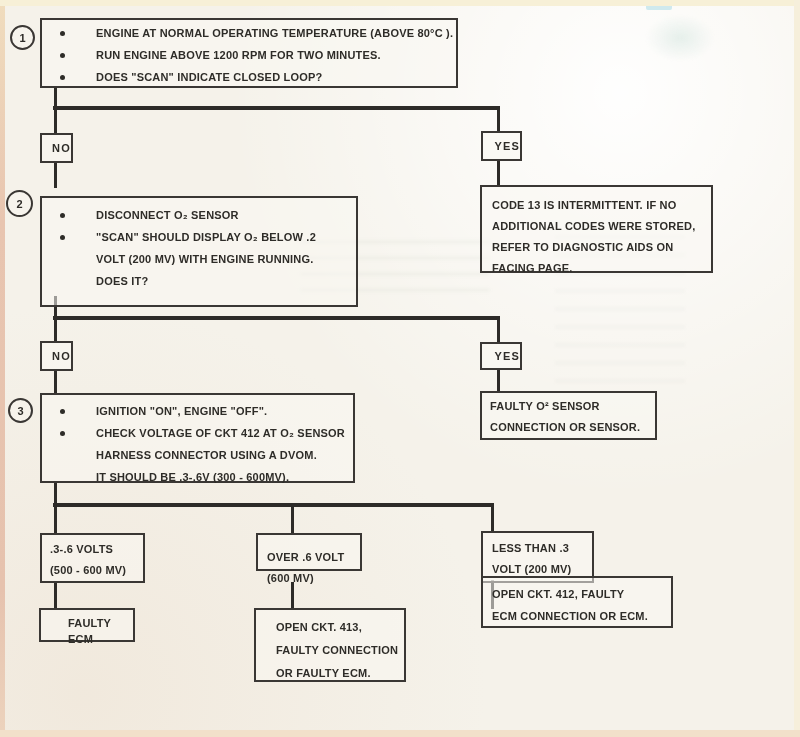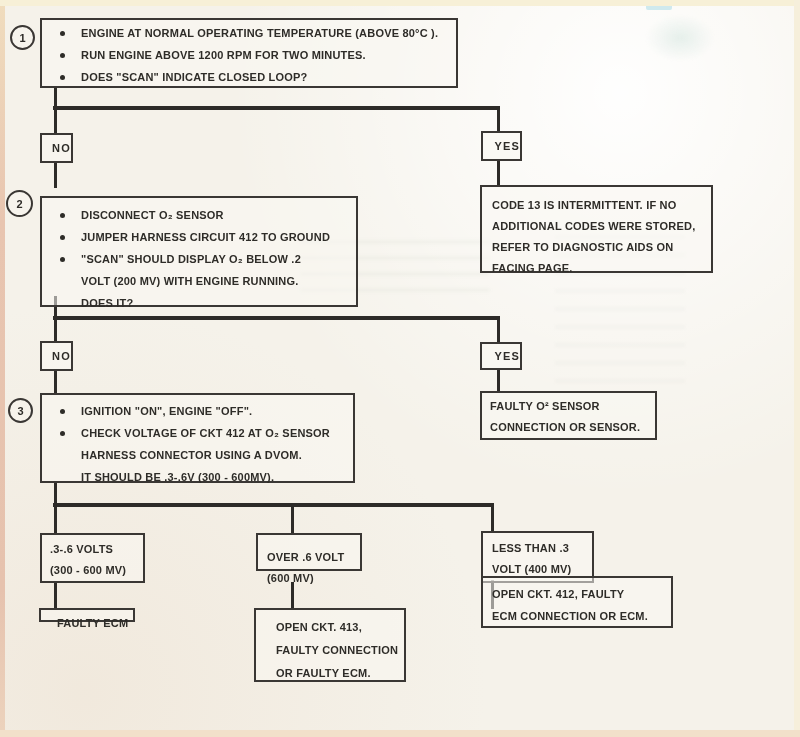--- a/index.html
+++ b/index.html
@@ -32,21 +32,21 @@
   .circle{
     position:absolute;border:2px solid #3a3734;border-radius:50%;
     display:flex;align-items:center;justify-content:center;
     color:#2e2c28;font-weight:bold;font-size:11px;background:rgba(250,248,242,.4);
     box-sizing:border-box;z-index:3;
   }
 
   .bullets{padding-top:5px;}
   .bullet-row{display:flex;align-items:flex-start;}
   .bullet-dot{width:5px;height:5px;border-radius:50%;background:#2e2c28;margin:9px 0 0 18px;flex:none;}
-  .bullet-text{margin-left:16px;line-height:22px;white-space:pre-line;}
+  .bullet-text{margin-left:31px;line-height:22px;white-space:pre-line;}
 
   .label-box{display:flex;align-items:center;justify-content:flex-end;letter-spacing:1.2px;}
   .ml{white-space:pre-line;}
 
   .artifact{position:absolute;z-index:1;pointer-events:none;}
   .a1{left:646px;top:0px;width:26px;height:10px;background:#a9dbe6;opacity:.55;border-radius:2px;}
   .a2{left:500px;top:0px;width:20px;height:6px;background:#b4dfe9;opacity:.5;border-radius:2px;}
   .a3{left:645px;top:14px;width:70px;height:48px;background:radial-gradient(ellipse,#bcd8cf 0%,rgba(188,216,207,0) 70%);opacity:.35;filter:blur(1px);}
   .a4{left:555px;top:235px;width:130px;height:160px;background:repeating-linear-gradient(to bottom,rgba(150,170,160,.10) 0 4px,rgba(150,170,160,0) 4px 18px);opacity:.5;filter:blur(1.5px);}
   .a5{left:300px;top:240px;width:190px;height:60px;background:repeating-linear-gradient(to bottom,rgba(160,175,160,.07) 0 4px,rgba(160,175,160,0) 4px 16px);filter:blur(1.5px);}
@@ -121,24 +121,20 @@
     <span>YES</span>
   </div>
 
 <div class="box bullets" style="left:40px;top:196px;width:318px;height:111px;padding-top:6px;">
   <div class="bullet-row">
     <span class="bullet-dot"></span>
     <span class="bullet-text">DISCONNECT O₂ SENSOR</span>
   </div>
   <div class="bullet-row">
     <span class="bullet-dot"></span>
-    <span class="bullet-text">JUMPER HARNESS CIRCUIT 412 TO GROUND</span>
-  </div>
-  <div class="bullet-row">
-    <span class="bullet-dot"></span>
     <span class="bullet-text">"SCAN"  SHOULD DISPLAY O₂ BELOW .2
 VOLT  (200 MV) WITH ENGINE RUNNING.
 DOES IT?</span>
   </div>
 </div>
 
 <div class="box ml" style="left:480px;top:185px;width:233px;height:88px;padding:8px 6px 0 10px;line-height:21px;">CODE 13 IS INTERMITTENT.  IF NO
 ADDITIONAL CODES WERE STORED,
 REFER TO  DIAGNOSTIC AIDS ON
 FACING PAGE.</div>
@@ -160,24 +156,24 @@
     <span class="bullet-text">CHECK VOLTAGE OF CKT 412 AT O₂ SENSOR
 HARNESS CONNECTOR USING A DVOM.
 IT SHOULD BE .3-.6V (300 - 600MV).</span>
   </div>
 </div>
 
 <div class="box ml" style="left:480px;top:391px;width:177px;height:49px;padding:3px 4px 0 8px;line-height:21px;">FAULTY O² SENSOR
 CONNECTION OR SENSOR.</div>
 
 <div class="box ml" style="left:40px;top:533px;width:105px;height:50px;padding:4px 4px 0 8px;line-height:21px;">.3-.6 VOLTS
-(300 - 600 MV)</div>
+(500 - 600 MV)</div>
 <div class="box ml" style="left:256px;top:533px;width:106px;height:38px;padding:12px 4px 0 9px;line-height:21px;">OVER .6  VOLT
 (600 MV)</div>
 <div class="box ml" style="left:481px;top:531px;width:113px;height:52px;padding:5px 4px 0 9px;line-height:21px;">LESS THAN .3
-VOLT  (400 MV)</div>
+VOLT  (200 MV)</div>
 
-<div class="box ml" style="left:39px;top:608px;width:96px;height:14px;padding:5px 4px 0 16px;line-height:16px;">FAULTY ECM</div>
+<div class="box ml" style="left:39px;top:608px;width:96px;height:34px;padding:5px 4px 0 27px;line-height:16px;">FAULTY ECM</div>
 <div class="box ml" style="left:254px;top:608px;width:152px;height:74px;padding:6px 4px 0 20px;line-height:23px;">OPEN CKT. 413,
 FAULTY CONNECTION
 OR FAULTY ECM.</div>
 <div class="box ml" style="left:481px;top:576px;width:192px;height:52px;padding:5px 16px 0 9px;line-height:22px;">OPEN CKT. 412, FAULTY
 ECM CONNECTION OR ECM.</div>
 
 </body></html>

